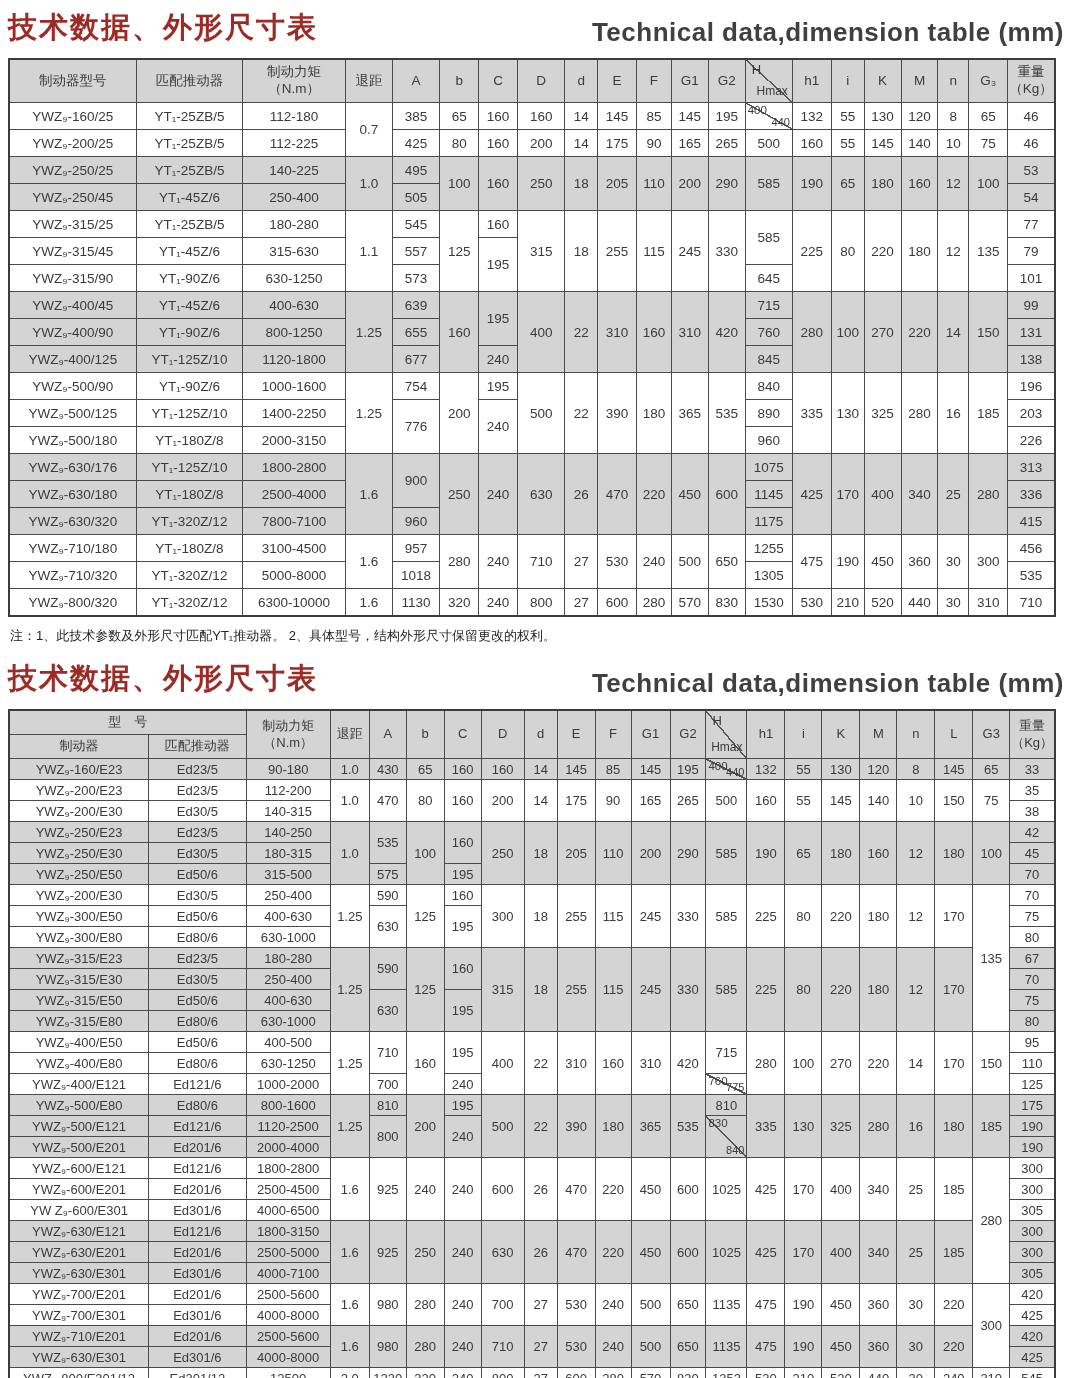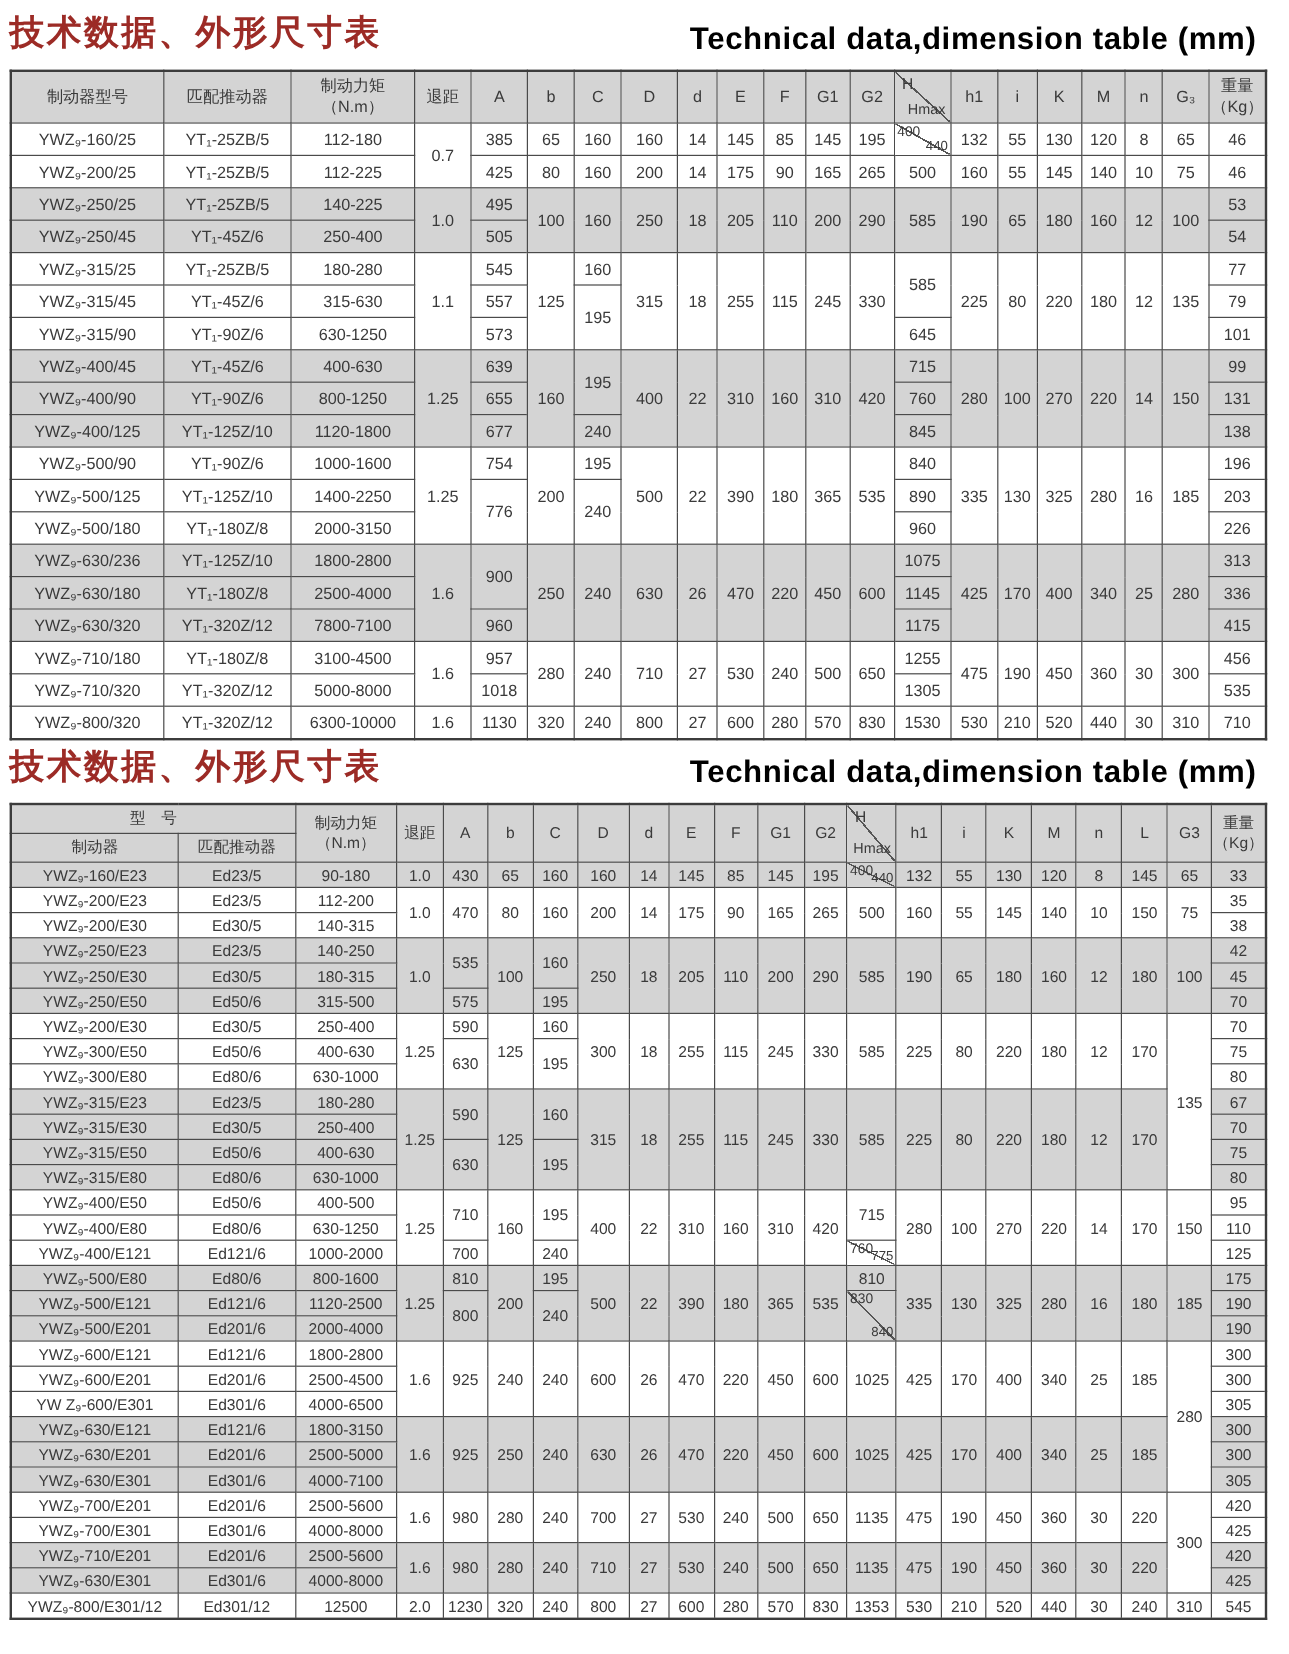--- a/index.html
+++ b/index.html
@@ -1,20 +1,20 @@
 <!DOCTYPE html>
 <html><head>
 <meta charset="utf-8">
 <style>
   html,body{margin:0;padding:0;background:#fff;}
   body{width:1074px;font-family:"Liberation Sans","DejaVu Sans",sans-serif;color:#2e2e2e;}
   .page{padding:6px 8px 12px 8px;}
-  .section-head{display:flex;justify-content:space-between;align-items:flex-end;margin:2px 19px 10px 0;}
+  .section-head{display:flex;justify-content:space-between;align-items:flex-end;margin:2px 2px 10px 0;}
   .title-zh{font-size:29px;font-weight:bold;color:#9c2b26;letter-spacing:2px;}
-  .title-en{font-size:26px;font-weight:bold;color:#000000;letter-spacing:0.5px;}
+  .title-en{font-size:26px;font-weight:bold;color:#404040;letter-spacing:0.5px;}
   .note{font-size:13px;color:#1f1f1f;margin:10px 2px 14px 2px;}
 
   table.tech{border-collapse:collapse;table-layout:fixed;width:1048px;border:2px solid #3c3c3c;}
   table.tech th,table.tech td{
     border:1px solid #4a4a4a;text-align:center;vertical-align:middle;
     padding:0 1px;overflow:hidden;color:#3a3a3a;background:#fff;
   }
   table.tech thead th{background:#d4d4d4;font-weight:normal;white-space:pre-line;font-size:13.5px;line-height:1.25;}
   table.tech tr.shaded td{background:#d4d4d4;}
 
@@ -291,21 +291,21 @@
             <td>203</td>
           </tr>
           <tr>
             <td>YWZ₉-500/180</td>
             <td>YT₁-180Z/8</td>
             <td>2000-3150</td>
             <td>960</td>
             <td>226</td>
           </tr>
           <tr class="shaded">
-            <td>YWZ₉-630/236</td>
+            <td>YWZ₉-630/176</td>
             <td>YT₁-125Z/10</td>
             <td>1800-2800</td>
             <td rowspan="3">1.6</td>
             <td rowspan="2">900</td>
             <td rowspan="3">250</td>
             <td rowspan="3">240</td>
             <td rowspan="3">630</td>
             <td rowspan="3">26</td>
             <td rowspan="3">470</td>
             <td rowspan="3">220</td>
@@ -386,20 +386,21 @@
             <td>520</td>
             <td>440</td>
             <td>30</td>
             <td>310</td>
             <td>710</td>
           </tr>
         </tbody>
       </table>
     </div>
 
+  <div class="note">注：1、此技术参数及外形尺寸匹配YT₁推动器。  2、具体型号，结构外形尺寸保留更改的权利。</div>
 
   <div class="section-head">
     <div class="title-zh">技术数据、外形尺寸表</div>
     <div class="title-en">Technical data,dimension table (mm)</div>
   </div>
 
   <div>
       <table id="t2" class="tech">
         <colgroup>
           <col style="width: 136px;">

